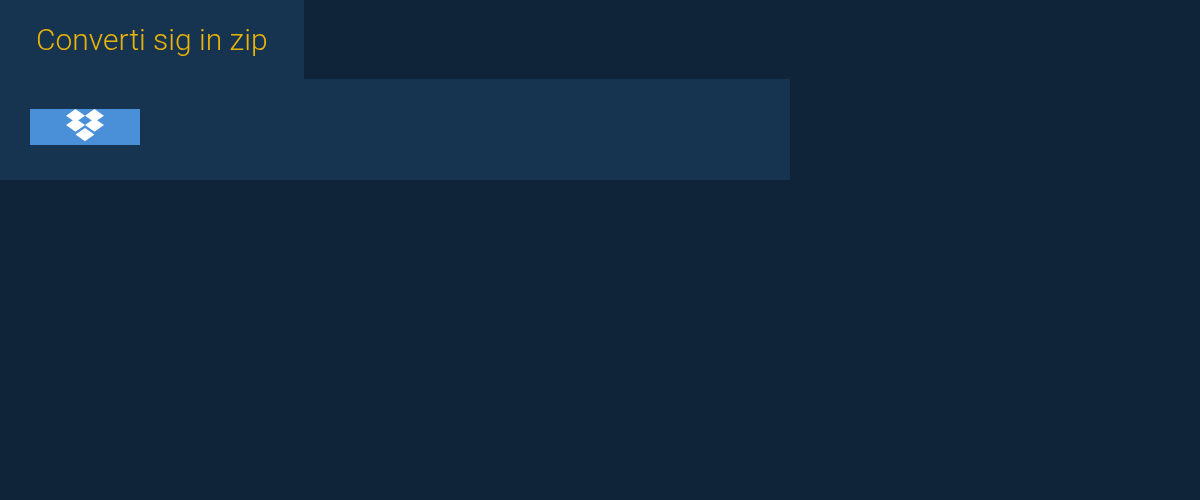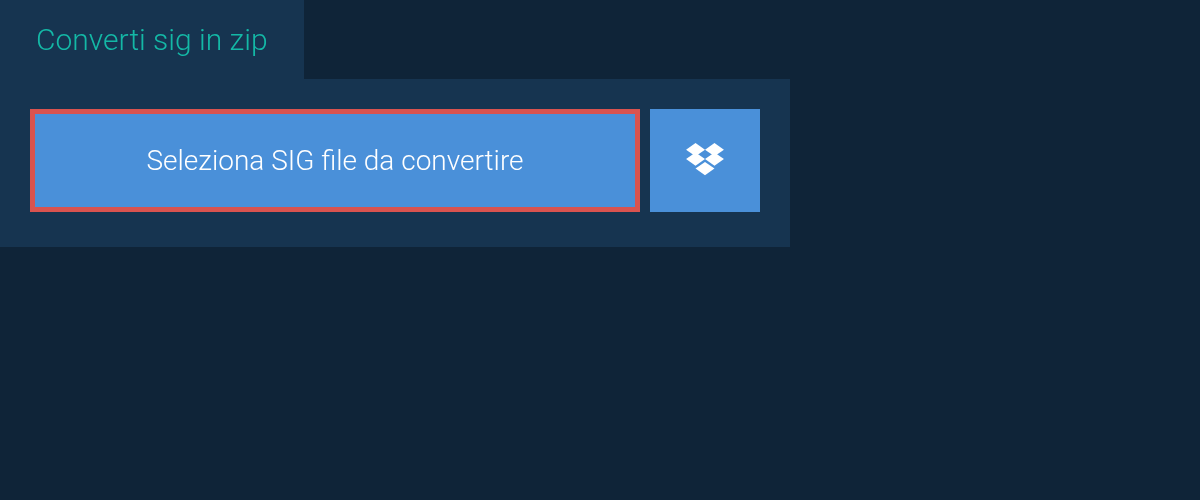--- a/index.html
+++ b/index.html
@@ -12,21 +12,21 @@
       height: 500px;
       background: #0f2438;
       font-family: -apple-system, BlinkMacSystemFont, "Segoe UI", Roboto, sans-serif;
       overflow: hidden;
     }
     .tab-container {
       display: inline-block;
     }
     .tab {
       background: #163450;
-      color: #14b8a6;
+      color: #eab308;
       font-size: 30px;
       font-weight: 300;
       padding: 22px 36px;
       display: inline-block;
     }
     .panel {
       background: #163450;
       padding: 30px 30px 35px 30px;
       width: 790px;
     }
@@ -72,25 +72,20 @@
 
 
 <div class="tab-container">
   <div class="tab">
     <span>Converti sig in zip</span>
   </div>
 </div>
 
 <div class="panel">
   <div class="button-row">
-    <div class="select-button-wrapper">
-      <div class="select-button">
-        <span>Seleziona SIG file da convertire</span>
-      </div>
-    </div>
     <div class="dropbox-button">
       <svg class="dropbox-icon" viewBox="0 0 40 38" fill="#ffffff">
         <path d="M10 0 L20 7 L10 14 L0 7 Z"></path>
         <path d="M30 0 L40 7 L30 14 L20 7 Z"></path>
         <path d="M0 17 L10 10 L20 17 L10 24 Z"></path>
         <path d="M20 17 L30 10 L40 17 L30 24 Z"></path>
         <path d="M10 27 L20 20 L30 27 L20 34 Z"></path>
       </svg>
     </div>
   </div>

